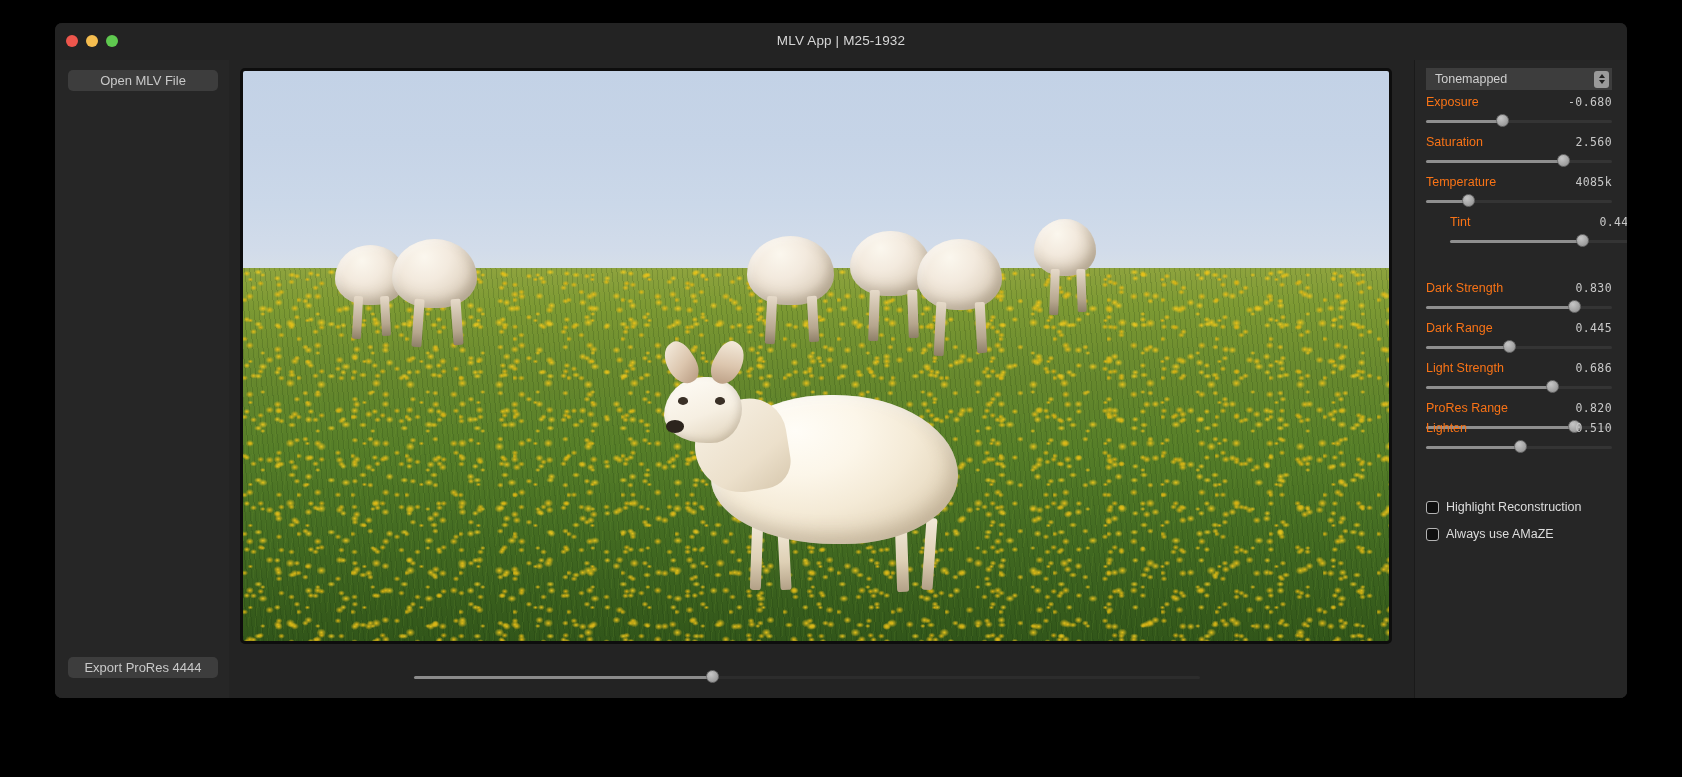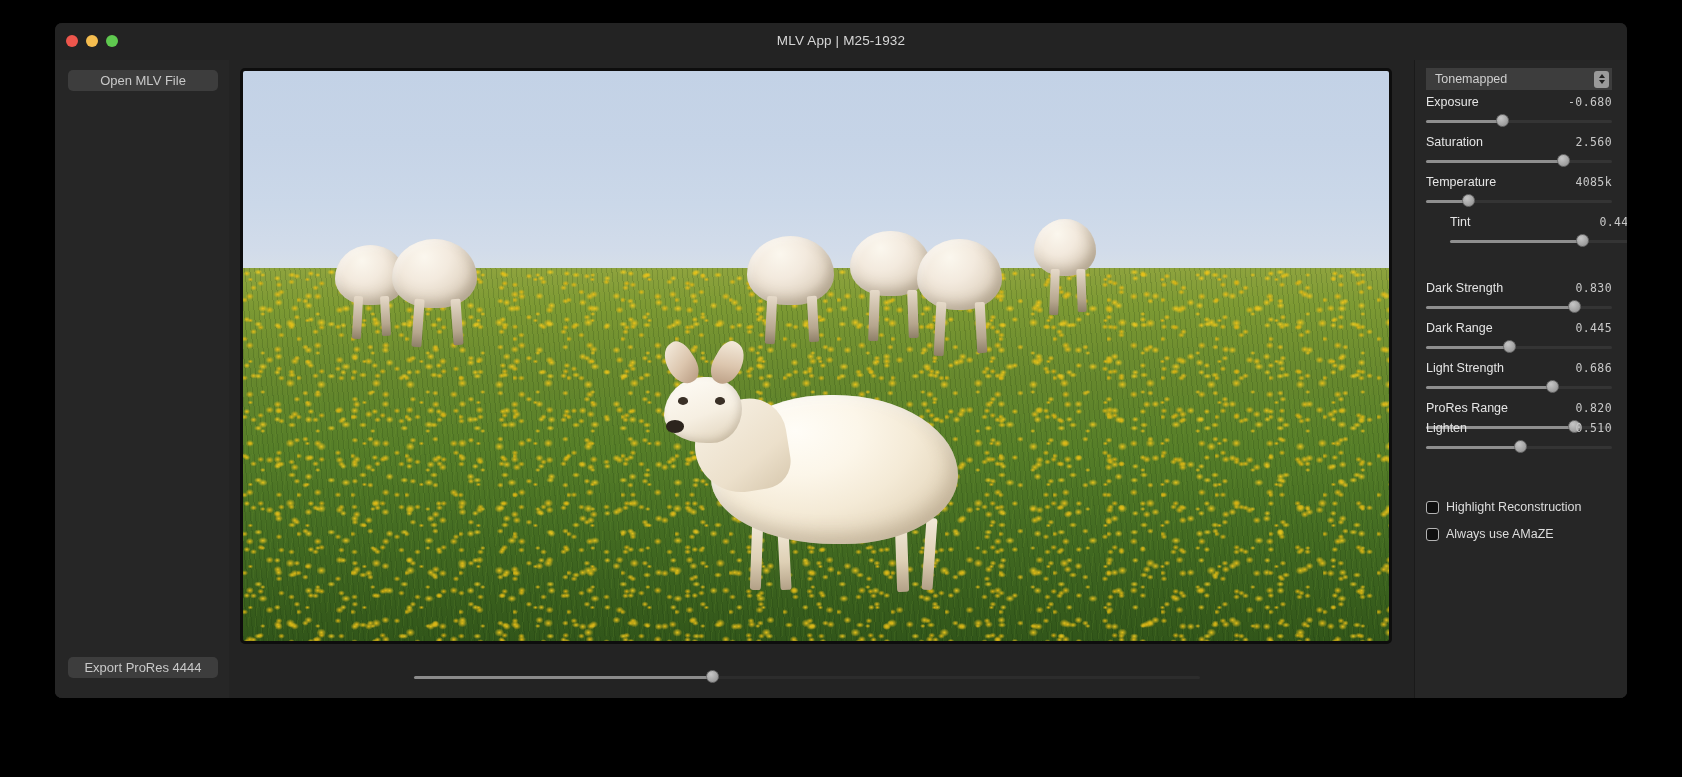--- a/index.html
+++ b/index.html
@@ -375,21 +375,21 @@
   }
   .ctrl-head {
     position: relative;
     height: 16px;
     display: flex;
     align-items: center;
     justify-content: space-between;
   }
   .ctrl-label {
     font-size: 12.5px;
-    color: #e5e5e5;
+    color: #f97316;
     white-space: nowrap;
   }
   .ctrl-value {
     font-family: "DejaVu Sans Mono", "Liberation Mono", monospace;
     font-size: 11.5px;
     color: #c8c8c8;
     letter-spacing: 0.4px;
     white-space: nowrap;
   }
 

